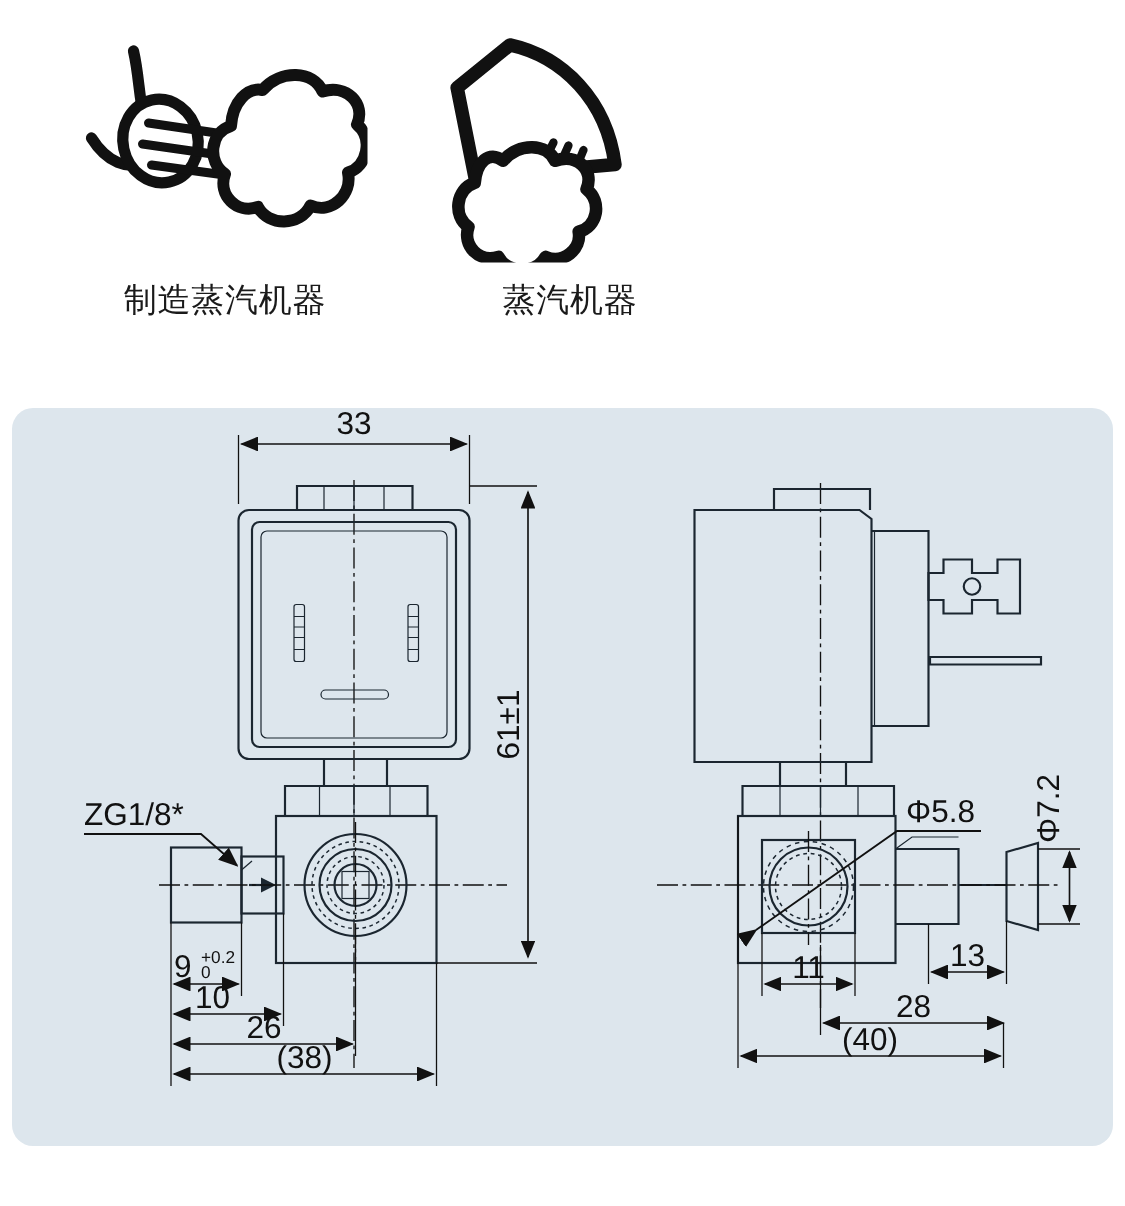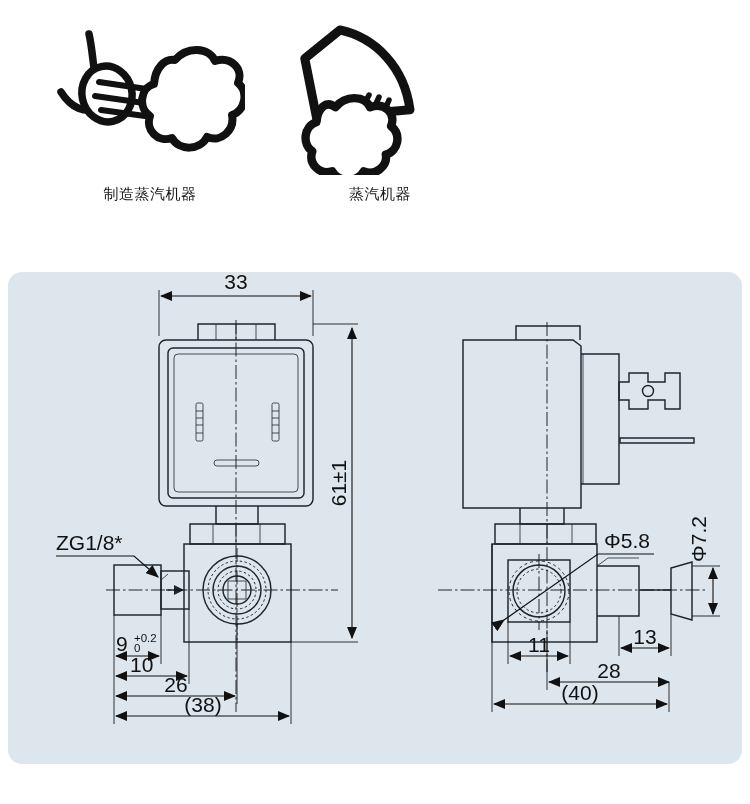--- a/index.html
+++ b/index.html
@@ -34,21 +34,21 @@
   }
   .icon-cell.c1 { left: 35px; }
   .icon-cell.c2 { left: 265px; align-items: center; }
   .icon-cell.c3 { left: 490px; }
   .icon-art {
     width: 190px; height: 155px;
     display: block;
   }
   .icon-caption {
     margin-top: 10px;
-    font-size: 15px;
+    font-size: 22px;
     color: #1a1a1a;
     letter-spacing: 0.5px;
     font-family: "DejaVu Sans", "Liberation Sans", sans-serif;
     white-space: nowrap;
   }
 
   
   .panel {
     position: absolute;
     left: 8px; top: 272px;

